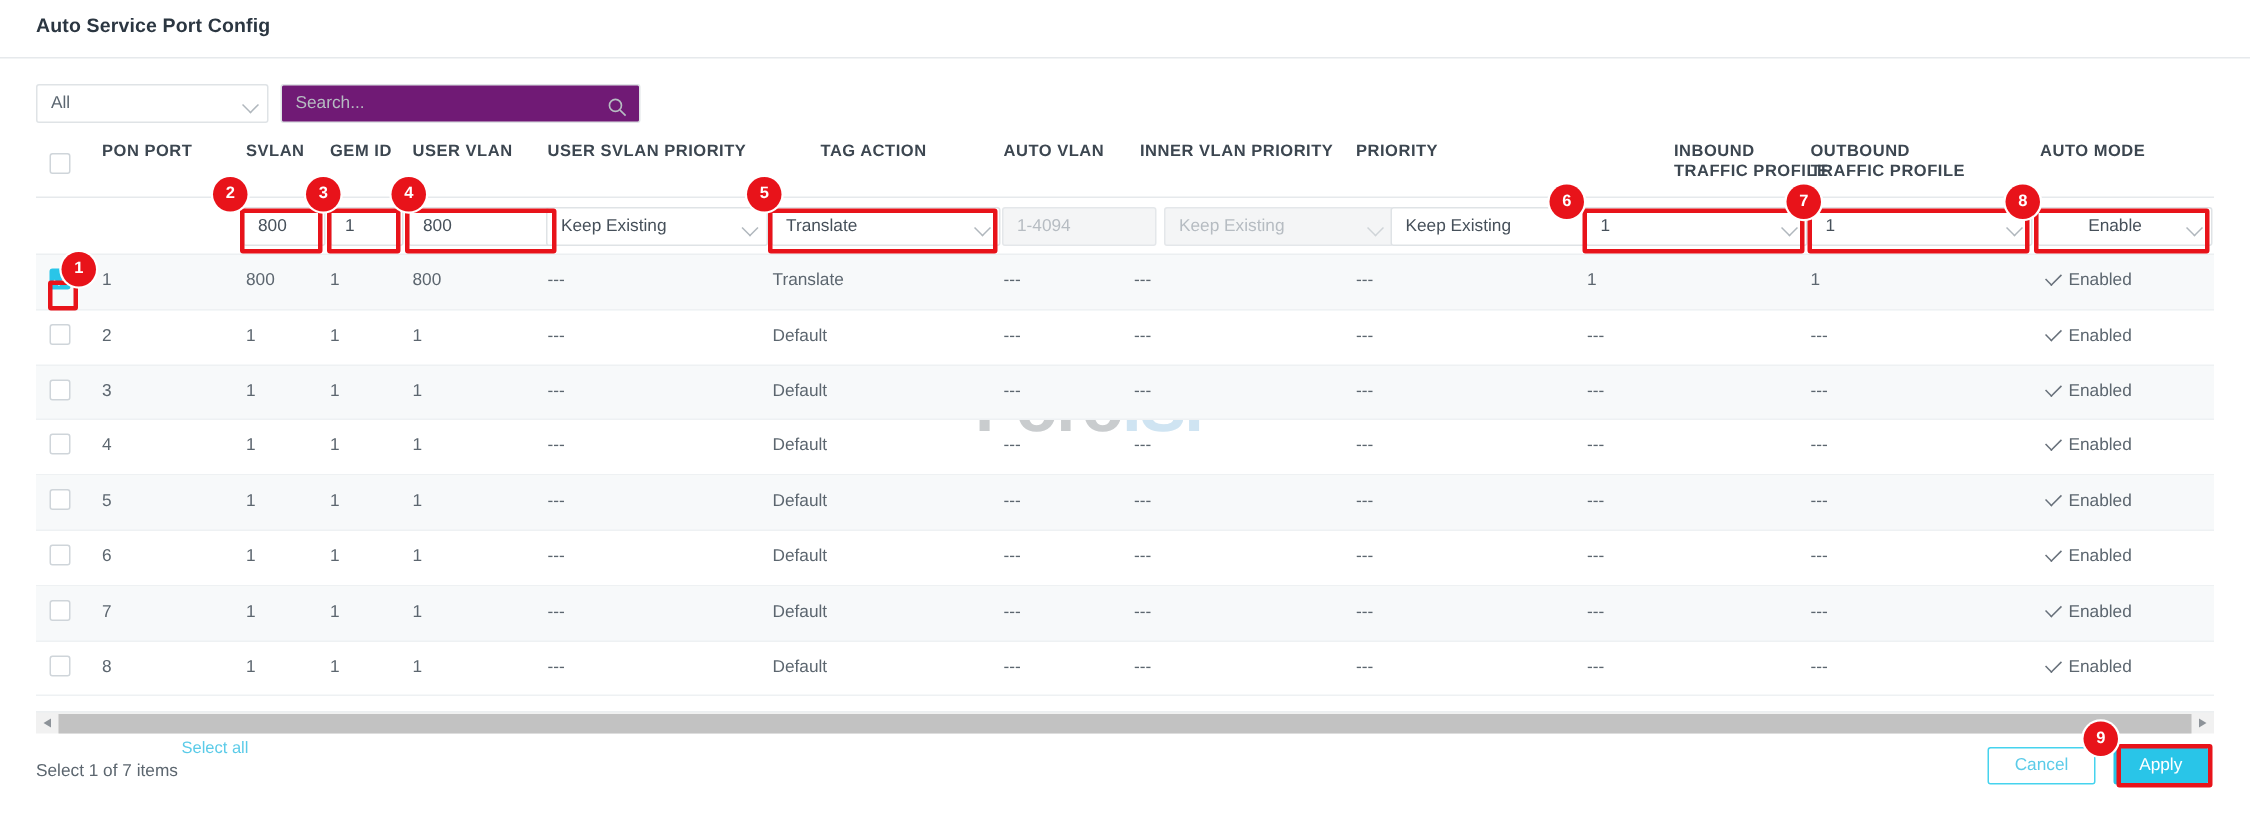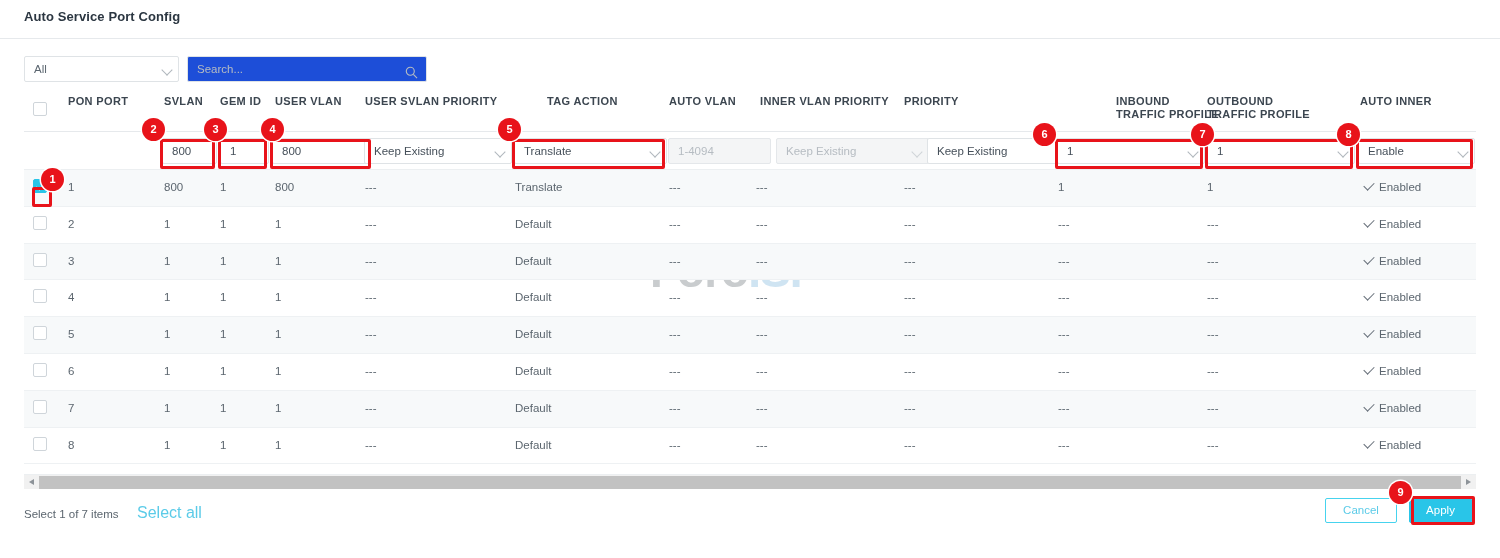--- a/index.html
+++ b/index.html
@@ -35,21 +35,21 @@
     border:1px solid #dfe3e6; background:#fff; border-radius:2px;
     font-size:11.5px; color:#5b6670;
     padding:0 20px 0 9px; line-height:24px;
   }
   .tb-select .chev{
     position:absolute; right:7px; top:9px;
   }
   .tb-search{
     position:absolute; left:163px; top:0;
     width:240px; height:26px;
-    border:1px solid #dfe3e6; background:#1d4ed8; border-radius:2px;
+    border:1px solid #dfe3e6; background:#701a75; border-radius:2px;
     font-size:11.5px; color:#b6bcc2;
     padding:0 24px 14px 9px; line-height:24px;
   }
   .tb-search .srch-icon{ position:absolute; right:8px; top:6px; }
 
   .chev::before{
     content:""; display:block;
     width:7px;height:7px;
     border-right:1.4px solid #b0b7bd;
     border-bottom:1.4px solid #b0b7bd;
@@ -131,21 +131,21 @@
   }
   .sb-arrow.right::before{
     content:""; position:absolute; left:5px; top:4px;
     border-top:3.5px solid transparent;border-bottom:3.5px solid transparent;
     border-left:5px solid #8d9399;
   }
   .sb-thumb{ flex:1; height:13px; background:#c2c2c2; }
 
   
   #sel-text{ position:absolute; left:24px; top:508px; font-size:11.5px; color:#5c666f;}
-  #sel-all{ position:absolute; left:121px; top:504px; font-size:16px; color:#5bcbe8;margin-left:16px;}
+  #sel-all{ position:absolute; left:121px; top:493px; font-size:11px; color:#5bcbe8;}
   #btn-cancel{
     position:absolute; left:1325px; top:498px; width:72px; height:25px;
     border:1px solid #46d3ee; border-radius:2px; background:#fff;
     color:#5bcbe8; font-size:11.5px; text-align:center; line-height:23px;
   }
   #btn-apply{
     position:absolute; left:1409px; top:498px; width:63px; height:25px;
     border:1px solid #29c5e8; border-radius:2px; background:#29c5e8;
     color:#ffffff; font-size:11.5px; text-align:center; line-height:23px;
   }
@@ -210,21 +210,21 @@
     <div class="th" style="left:140px;">SVLAN</div>
     <div class="th" style="left:196px;">GEM ID</div>
     <div class="th" style="left:251px;">USER VLAN</div>
     <div class="th" style="left:341px;">USER SVLAN PRIORITY</div>
     <div class="th" style="left:491px;margin-left:32px;">TAG ACTION</div>
     <div class="th" style="left:645px;">AUTO VLAN</div>
     <div class="th" style="left:736px;">INNER VLAN PRIORITY</div>
     <div class="th" style="left:880px;">PRIORITY</div>
     <div class="th" style="left:1092px; width:105px;">INBOUND TRAFFIC PROFILE</div>
     <div class="th" style="left:1183px; width:105px;">OUTBOUND TRAFFIC PROFILE</div>
-    <div class="th" style="left:1336px;">AUTO INNER</div>
+    <div class="th" style="left:1336px;">AUTO MODE</div>
   </div>
 
   <div class="filter-row">
     <div class="fld" style="left:138px; width:55px;">800</div>
     <div class="fld" style="left:196px; width:49px;">1</div>
     <div class="fld" style="left:248px; width:101px;">800</div>
 
     <div class="fld sel" style="left:340px; width:148px;">
       <span>Keep Existing</span>
       <span class="chev"></span>
@@ -252,21 +252,21 @@
     <div class="fld sel" style="left:1033px; width:148px;">
       <span>1</span>
       <span class="chev"></span>
     </div>
 
     <div class="fld sel" style="left:1183px; width:148px;">
       <span>1</span>
       <span class="chev"></span>
     </div>
 
-    <div class="fld sel" style="left:1334px; width:117px;">
+    <div class="fld sel" style="left:1334px; width:117px;text-align:center;">
       <span>Enable</span>
       <span class="chev"></span>
     </div>
   </div>
 
   <div id="rows">
       <div class="trow alt">
         <div class="cbox checked"></div>
         <div class="td" style="left: 44px;">1</div>
         <div class="td" style="left: 140px;">800</div>

